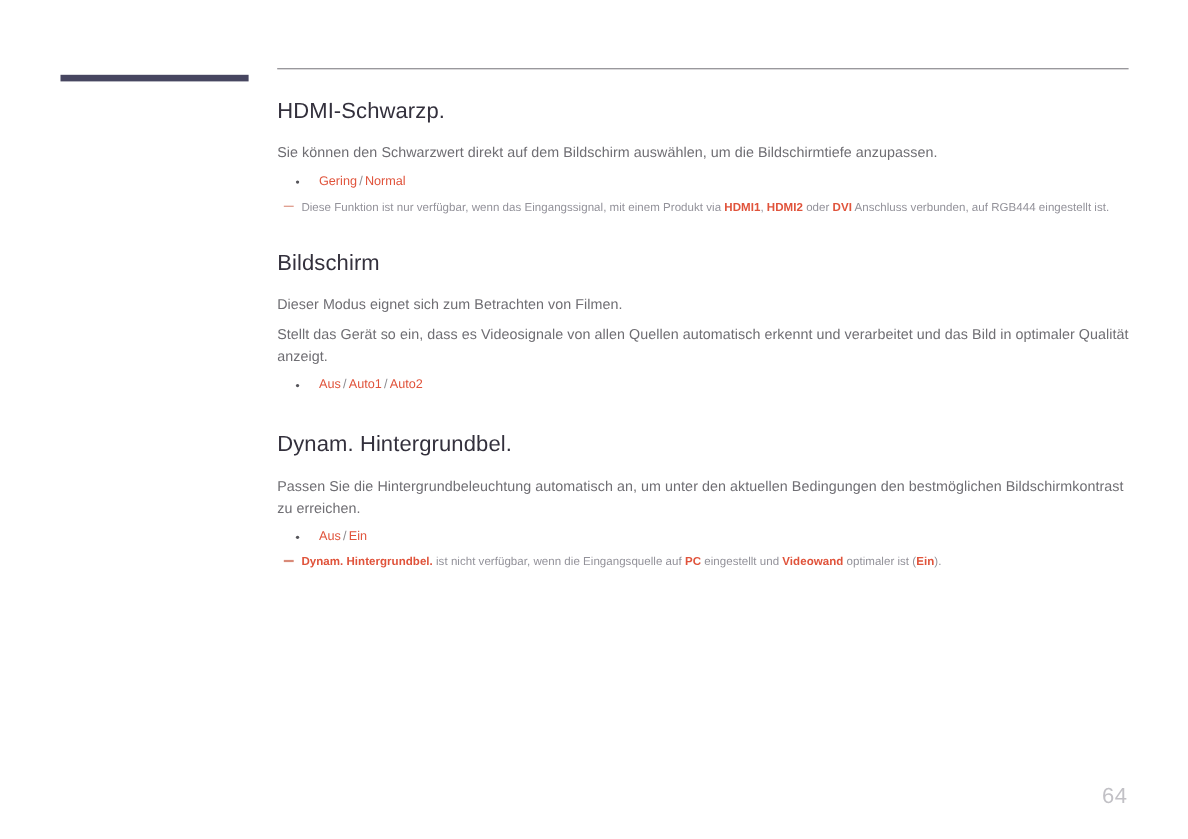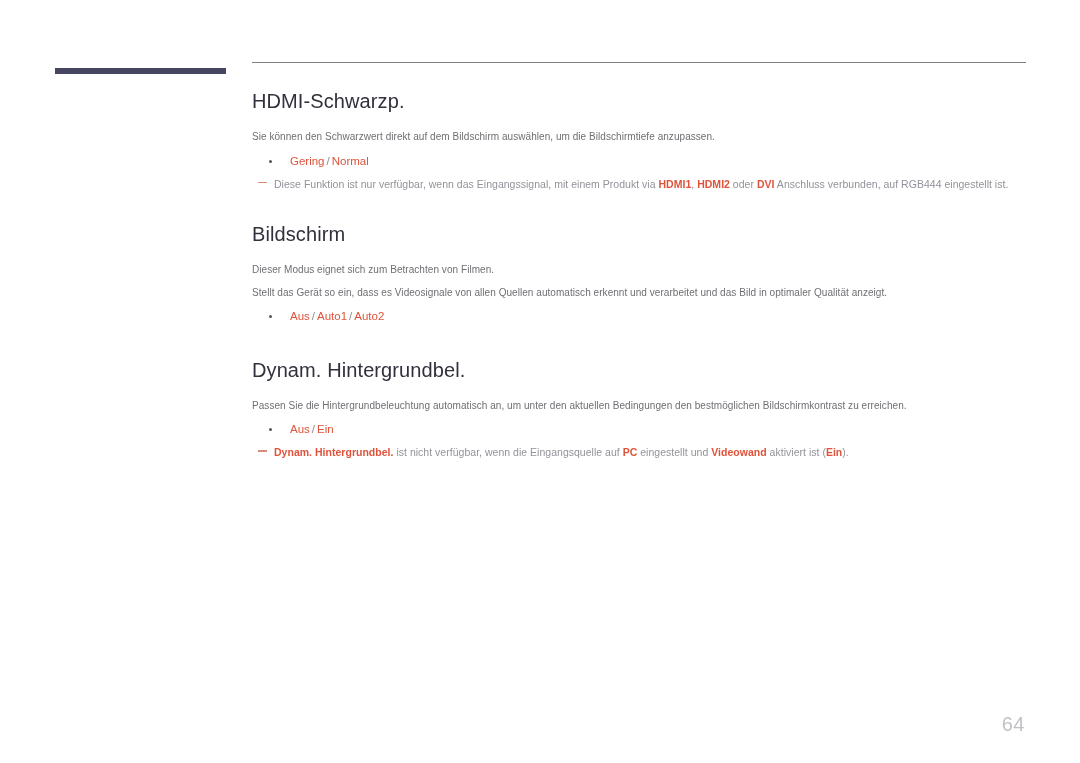--- a/index.html
+++ b/index.html
@@ -56,21 +56,21 @@
     line-height: 1.2;
   }
 
   .section {
     margin-bottom: 20px;
   }
   .section.sec-2 { margin-top: 30px; }
   .section.sec-3 { margin-top: 32px; }
 
   p.body-text {
-    font-size: 10px;
+    font-size: 13px;
     color: #6f6e73;
     margin: 0 0 7px 0;
     line-height: 1.55;
     letter-spacing: 0.05px;
   }
 
   ul.options-list {
     list-style: none;
     margin: 0 0 6px 0;
     padding: 0;
@@ -174,21 +174,21 @@
 
     <div class="section sec-3">
       <h2 class="section-title">Dynam. Hintergrundbel.</h2>
       <p class="body-text">Passen Sie die Hintergrundbeleuchtung automatisch an, um unter den aktuellen Bedingungen den bestmöglichen Bildschirmkontrast zu erreichen.</p>
       <ul class="options-list">
         <li>
           <span class="opt">Aus</span><span class="sep">/</span><span class="opt">Ein</span>
         </li>
       </ul>
       <p class="note">
-        <span class="hl">Dynam. Hintergrundbel.</span><span> ist nicht verfügbar, wenn die Eingangsquelle auf </span><span class="hl">PC</span><span> eingestellt und </span><span class="hl">Videowand</span><span> aktiviert ist (</span><span class="hl">Ein</span><span>).</span>
+        <span class="hl">Dynam. Hintergrundbel.</span><span> ist nicht verfügbar, wenn die Eingangsquelle auf </span><span class="hl">PC</span><span> eingestellt und </span><span class="hl">Videowand</span><span> optimaler ist (</span><span class="hl">Ein</span><span>).</span>
       </p>
     </div>
 
   </div>
 
   <div class="page-number">64</div>
 
 </div>
 
 </body></html>

